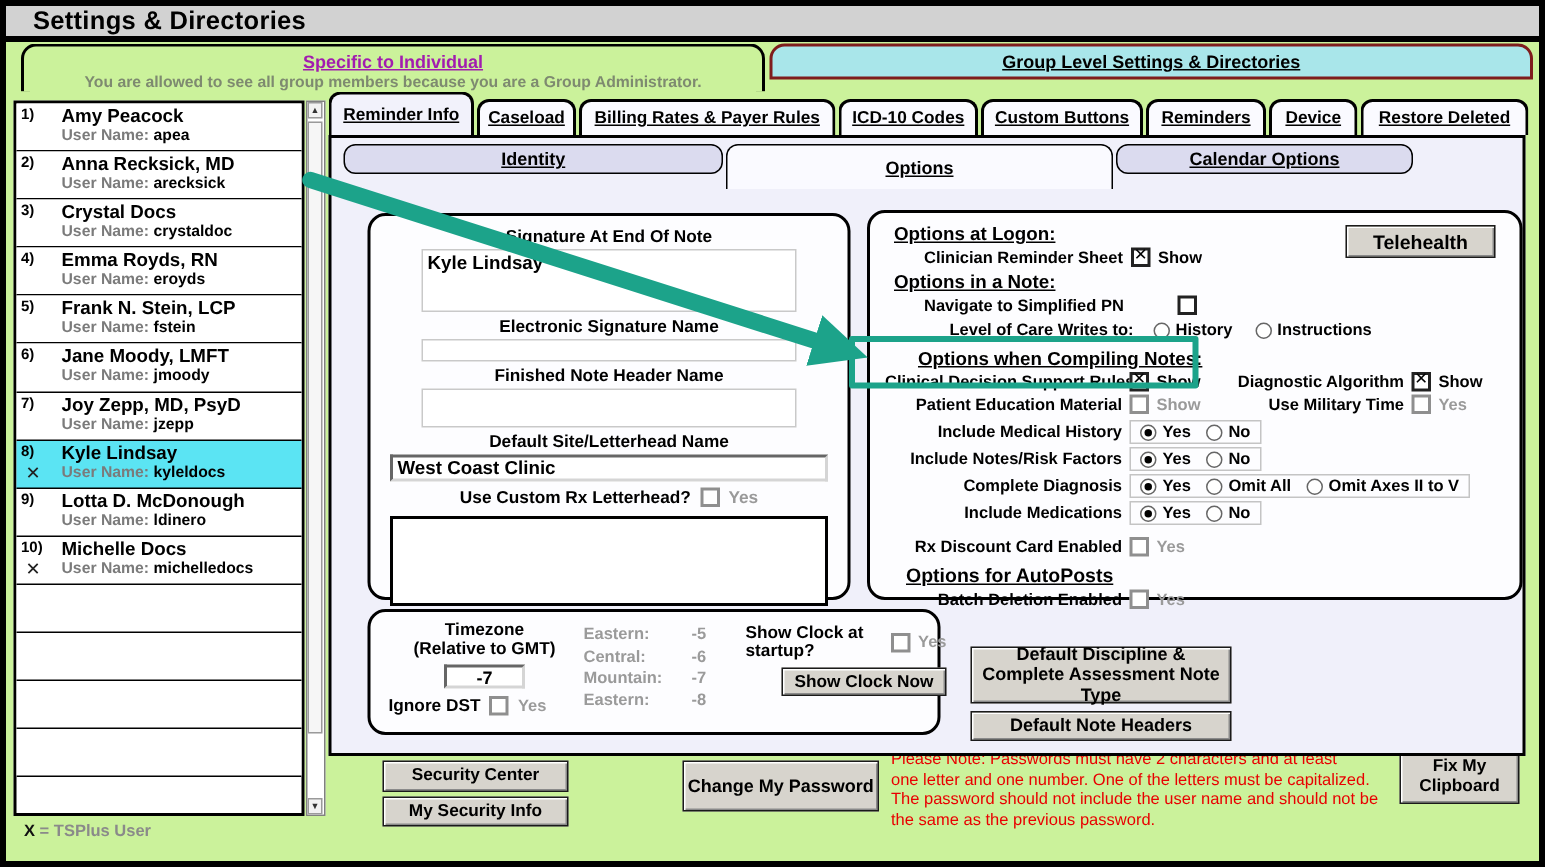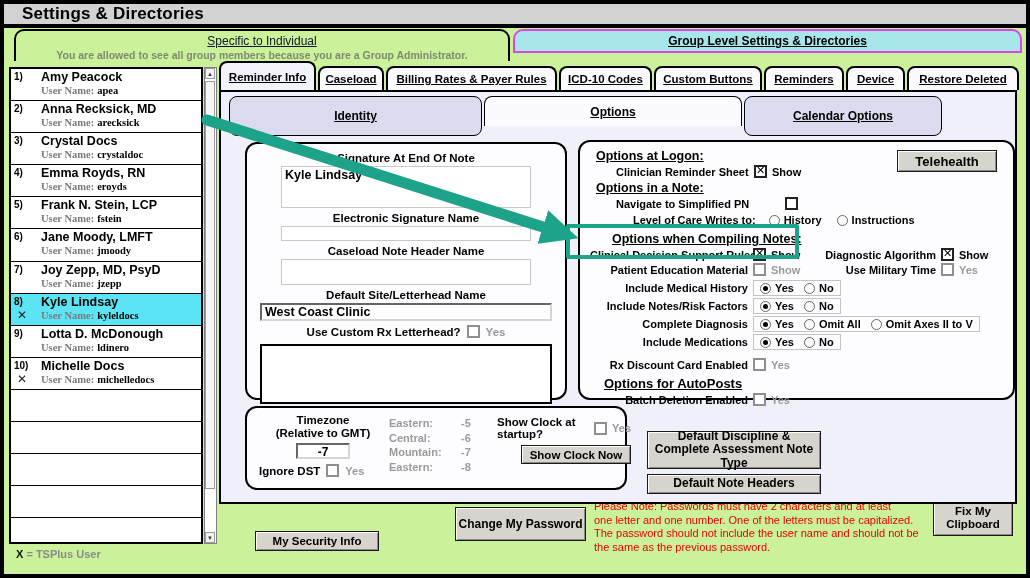--- a/index.html
+++ b/index.html
@@ -7,34 +7,34 @@
   .screen{position:relative;width:1030px;height:578px;background:#000;
           font-family:"Liberation Sans","DejaVu Sans",sans-serif;overflow:hidden;}
   .titlebar{position:absolute;left:4px;top:4px;width:1022px;height:22px;background:var(--titlebar,#D2D2D2);
             border-bottom:2px solid #000;display:flex;align-items:center;padding-left:18px;}
   .titlebar .t{font-size:17px;font-weight:bold;color:#000;letter-spacing:.2px;}
   .bodybg{position:absolute;left:4px;top:28px;width:1022px;height:546px;background:var(--green-bg,#CBF29B);}
 
   
   .tab-ind{position:absolute;left:14px;top:29px;width:496px;height:32px;background:var(--green-bg,#CBF29B);
            border:2px solid #000;border-bottom:none;border-radius:10px 10px 0 0;text-align:center;padding-top:3px;}
-  .tab-ind .lab{font-size:12px;font-weight:normal;text-decoration:underline;color:#0f172a;}
+  .tab-ind .lab{font-size:12px;font-weight:bold;text-decoration:underline;color:#a21caf;}
   .tab-ind .note{font-size:10.5px;font-weight:bold;color:#7e8a70;margin-top:1px;white-space:nowrap;}
   .tab-grp{position:absolute;left:513px;top:29px;width:509px;height:24px;background:var(--cyan-tab,#A9E6EA);
-           border:2px solid #d946ef;border-radius:10px 10px 0 0;display:flex;align-items:center;justify-content:center;
+           border:2px solid #7f1d1d;border-radius:10px 10px 0 0;display:flex;align-items:center;justify-content:center;
            font-size:12px;font-weight:bold;text-decoration:underline;}
 
   
   .ulist{position:absolute;left:9px;top:67px;width:194px;height:477px;background:#fff;border:2px solid #000;}
   .u-row{position:relative;height:32.1px;border-bottom:1.5px solid #000;padding:1px 2px 0 30px;background:#fff;}
   .u-row.sel{background:var(--selected-row,#5BE4F3);}
   .u-row.empty{padding:0;}
   .u-num{position:absolute;left:3px;top:2px;font-size:10px;font-weight:bold;}
   .u-name{font-size:12.5px;font-weight:bold;line-height:14px;white-space:nowrap;}
-  .u-line{font-size:10.5px;line-height:13px;white-space:nowrap;font-family:Liberation Serif, serif;}
+  .u-line{font-size:10.5px;line-height:13px;white-space:nowrap;}
   .u-ulabel{color:#7b7b7b;font-weight:bold;margin-right:3px;}
   .u-uval{color:#000;font-weight:bold;}
   .u-x{position:absolute;left:6px;top:14px;font-size:12px;font-weight:bold;color:#222;}
   
   .sbar{position:absolute;left:204px;top:67px;width:13px;height:477px;background:#fff;border:1.5px solid #808080;}
   .sbtn{position:absolute;left:0;width:10px;height:11px;background:#f2f2f2;border:1px solid #9a9a9a;
         display:flex;align-items:center;justify-content:center;font-size:6px;color:#333;}
   .sbtn.up{top:0;}
   .sbtn.down{bottom:0;}
   .sthumb{position:absolute;left:0;top:13px;width:10px;height:408px;background:#f6f6f6;border:1px solid #9a9a9a;}
@@ -50,21 +50,21 @@
   .mtab:nth-child(1){width:97px;}.mtab:nth-child(2){width:66px;}
   .mtab:nth-child(3){width:171px;}.mtab:nth-child(4){width:93px;}
   .mtab:nth-child(5){width:108px;}.mtab:nth-child(6){width:80px;}
   .mtab:nth-child(7){width:59px;}.mtab:nth-child(8){width:112px;}
   .mtab.active{height:29px;background:#F2F2FB;}
 
   
   .panel{position:absolute;left:219px;top:90px;width:798px;height:414px;background:var(--panel-bg,#F0F0FA);
          border:2px solid #000;z-index:2;}
   .stabs{position:absolute;left:8px;top:4px;width:780px;height:30px;display:flex;gap:2px;}
-  .stab{height:40px;background:#DBDBEF;border:1.5px solid #000;border-radius:8px;
+  .stab{height:20px;background:#DBDBEF;border:1.5px solid #000;border-radius:8px;
         display:flex;align-items:center;justify-content:center;font-size:12px;font-weight:bold;text-decoration:underline;}
   .stab:nth-child(1){width:253px;}.stab:nth-child(2){width:258px;}.stab:nth-child(3){width:198px;}
   .stab.active{height:30px;background:#FAFAFF;border-radius:8px 8px 0 0;border-bottom:none;}
 
   .gbox{position:absolute;background:#FDFDFF;border:2px solid #000;border-radius:12px;}
   .box-id{left:24px;top:50px;width:322px;height:258px;padding-top:4px;}
   .box-opt{left:357px;top:48px;width:437px;height:260px;padding:4px 6px 0 10px;}
   .box-tz{left:24px;top:314px;width:382px;height:84px;display:flex;padding:6px 4px 0 10px;}
 
   .lbl-c{text-align:center;font-weight:bold;font-size:11.5px;margin-top:4px;white-space:nowrap;}
@@ -244,21 +244,21 @@
         <div class="stab">
           <span>Calendar Options</span>
         </div>
       </div>
 
     <div class="gbox box-id">
       <div class="lbl-c">Signature At End Of Note</div>
       <div class="lfield" style="width:250px;height:42px;">Kyle Lindsay</div>
       <div class="lbl-c">Electronic Signature Name</div>
       <div class="lfield" style="width:250px;height:15px;"></div>
-      <div class="lbl-c">Caseload Note Header Name</div>
+      <div class="lbl-c">Finished Note Header Name</div>
       <div class="lfield" style="width:250px;height:26px;"></div>
       <div class="lbl-c">Default Site/Letterhead Name</div>
       <div class="sunken" style="width:292px;height:18px;">West Coast Clinic</div>
       <div class="inlinerow">
         <span>Use Custom Rx Letterhead?</span>
         <span class="cb dis"></span>
         <span class="gtxt">Yes</span>
       </div>
       <div class="bigbox"></div>
     </div>
@@ -411,20 +411,21 @@
           <span class="gtxt">Yes</span>
         </div>
         <div class="btn3d clockbtn">Show Clock Now</div>
       </div>
     </div>
 
     <div class="btn3d defbtn b2">Default Discipline &amp; Complete Assessment Note Type</div>
     <div class="btn3d defbtn b3">Default Note Headers</div>
   </div>
 
+  <div class="btn3d botbtn b-sec">Security Center</div>
   <div class="btn3d botbtn b-inf">My Security Info</div>
   <div class="btn3d botbtn b-pwd">Change My Password</div>
   <div class="pwnote" id="pwNote">
       <div>Please Note: Passwords must have 2 characters and at least</div>
       <div>one letter and one number. One of the letters must be capitalized.</div>
       <div>The password should not include the user name and should not be</div>
       <div>the same as the previous password.</div>
     </div>
   <div class="btn3d botbtn b-fix">Fix My Clipboard</div>
 

